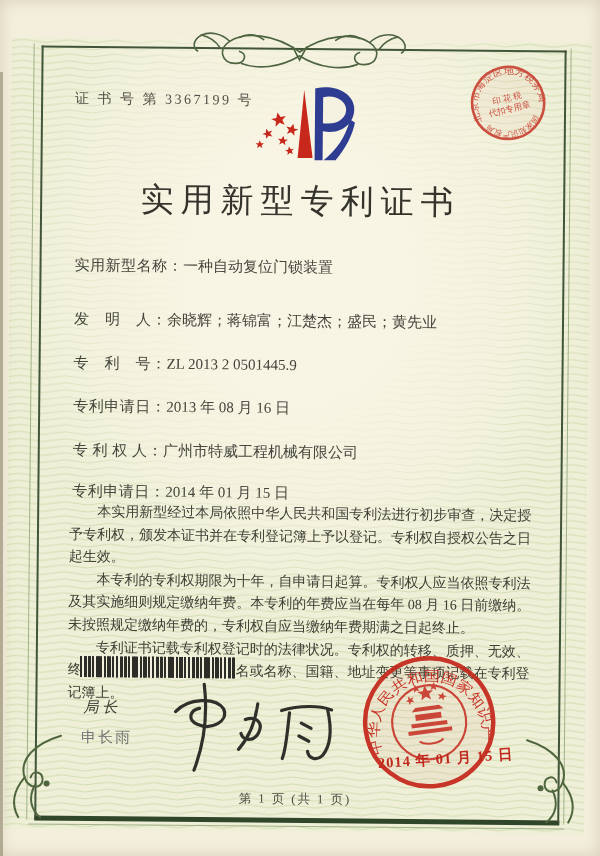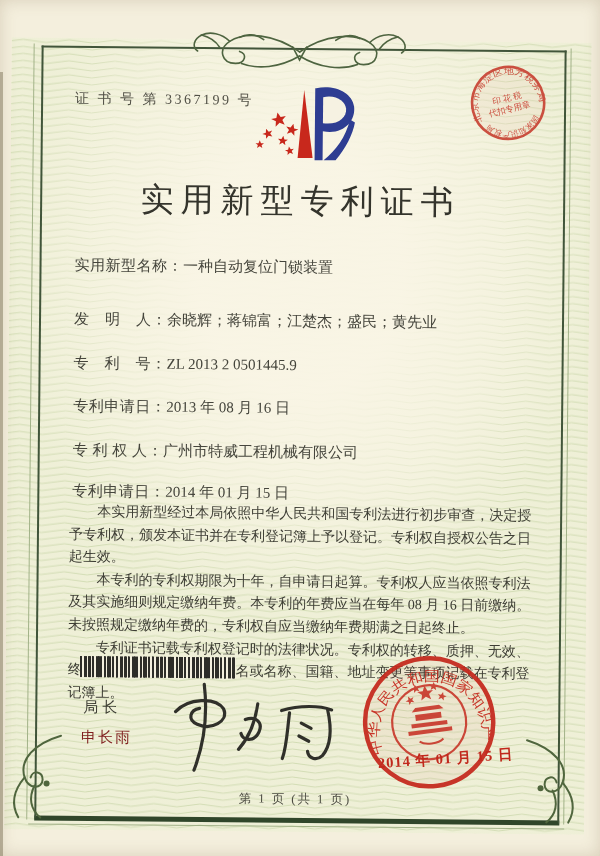--- a/index.html
+++ b/index.html
@@ -30,22 +30,22 @@
   .field{position:absolute;left:77px;z-index:5;font-size:15px;color:#45453c;white-space:nowrap;}
   .flabel{letter-spacing:.5px;}
   .paras{position:absolute;left:74px;top:507px;width:462px;z-index:5;font-size:14px;
          line-height:22.6px;color:#3e3e35;text-align:justify;}
   .paras p{margin:0;text-indent:2em;}
   .barcode{position:absolute;left:86px;top:662px;width:156px;height:21px;z-index:5;
      background-color:#f3efde;
      background-image:repeating-linear-gradient(90deg,#2d2d28 0 2px,transparent 2px 4px),
                       repeating-linear-gradient(90deg,#2d2d28 0 1px,transparent 1px 6px),
                       repeating-linear-gradient(90deg,#2d2d28 0 2px,transparent 2px 9px);}
-  .sig-title{position:absolute;left:90px;top:704px;z-index:5;font-size:15px;letter-spacing:4px;color:#3d3d34;}
-  .sig-name{position:absolute;left:88px;top:734px;z-index:5;font-size:15px;letter-spacing:2px;color:#7f1d1d;}
+  .sig-title{position:absolute;left:90px;top:704px;z-index:5;font-size:15px;letter-spacing:4px;color:#3d3d34;font-style:italic;}
+  .sig-name{position:absolute;left:88px;top:734px;z-index:5;font-size:15px;letter-spacing:2px;color:#737373;}
   .signature{position:absolute;left:146px;top:684px;z-index:6;transform:rotate(1deg);}
   .tax-stamp{position:absolute;left:468px;top:64px;z-index:6;transform:rotate(-14deg);opacity:.92;}
   .cnipa-seal{position:absolute;left:366px;top:655px;z-index:6;transform:rotate(-8deg);opacity:.93;}
   .seal-date{position:absolute;left:385px;top:752px;z-index:7;font-size:14.5px;font-weight:bold;
              color:#c1281c;letter-spacing:1px;transform:rotate(-4.5deg);white-space:nowrap;}
   .footer{position:absolute;left:42px;top:795px;width:521px;z-index:5;text-align:center;
           font-size:12.5px;letter-spacing:2px;color:#4b4b41;}
 </style>
 </head>
 <body>

